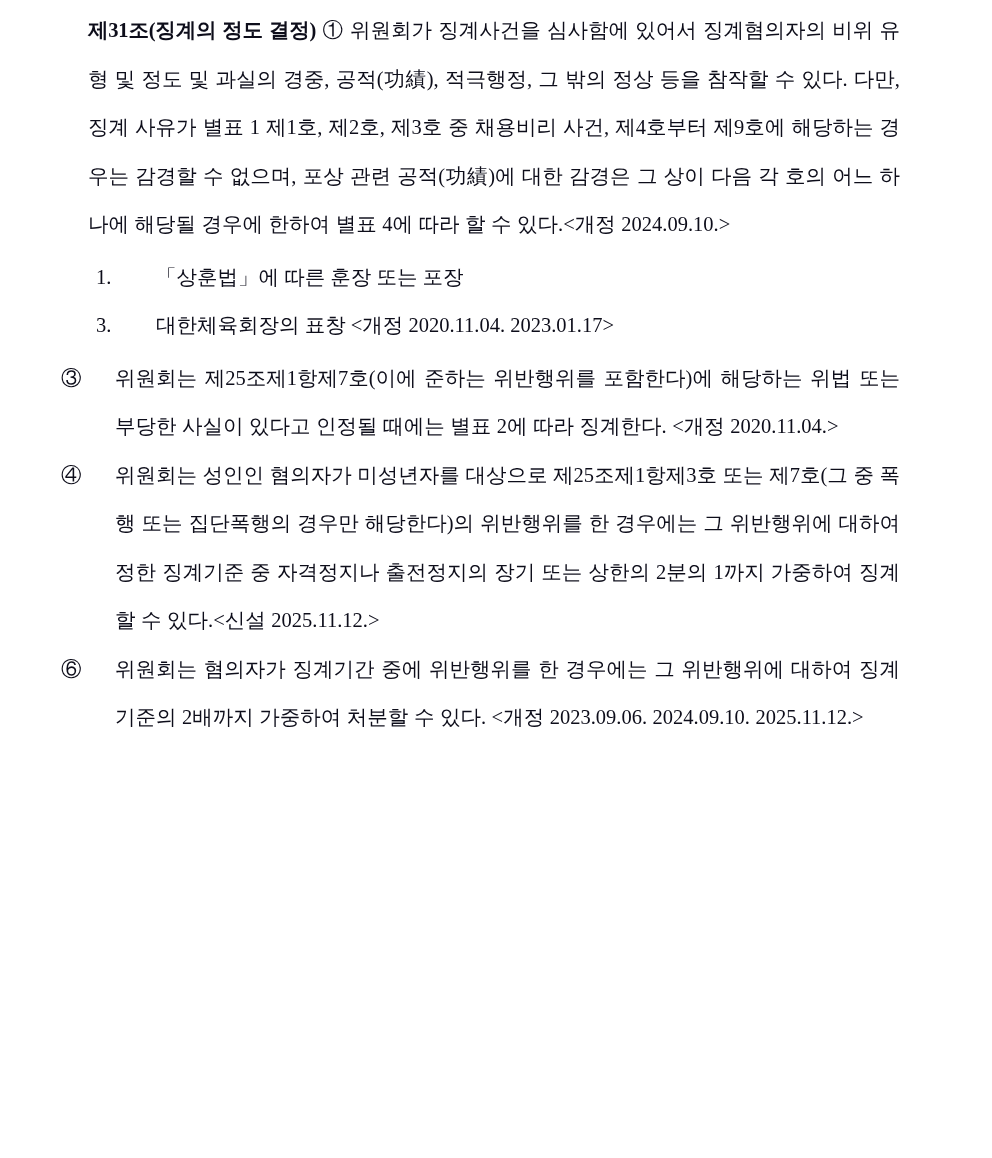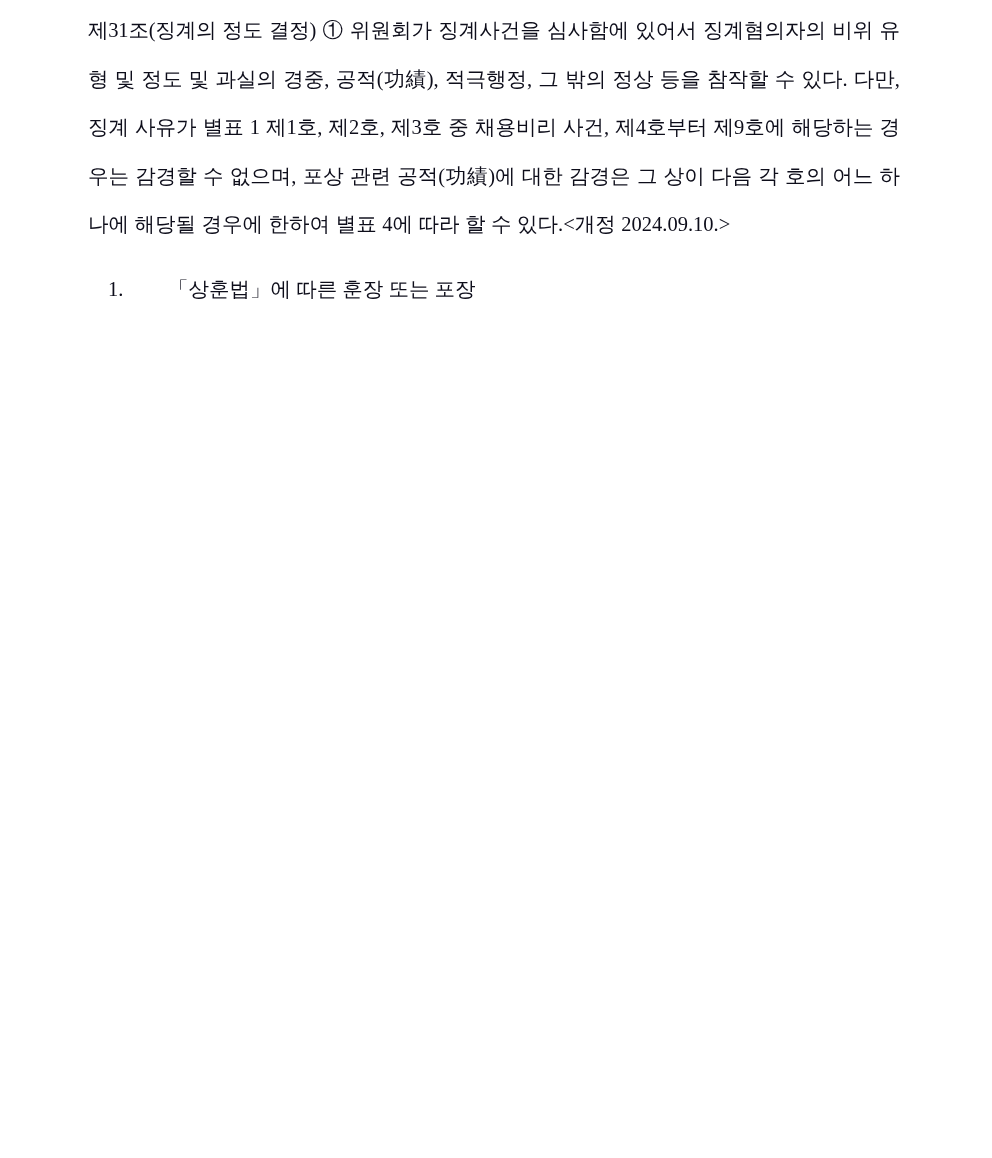--- a/index.html
+++ b/index.html
@@ -29,32 +29,32 @@
     line-height: 48.5px;
     text-align: justify;
     text-justify: inter-word;
     word-spacing: 0.02em;
     margin: 0;
   }
   .para-main {
     text-indent: 0;
   }
   .article-title {
-    font-weight: normal;
+    font-weight: bold;
     letter-spacing: -0.2px;
   }
   
   .para-hang {
     padding-left: 27px;
     text-indent: -27px;
   }
   
   .item-list {
     list-style: none;
-    margin: 16px;
+    margin: 4px;
     padding: 0;
   }
   .item {
     font-size: 20.5px;
     line-height: 48.5px;
     padding-left: 64px;
     text-indent: -30px;
     text-align: left;
     white-space: nowrap;
   }
@@ -76,21 +76,33 @@
     <p class="para para-main">
       <span class="article-title">제31조(징계의 정도 결정)</span>
       <span>①</span>
       <span>위원회가 징계사건을 심사함에 있어서 징계혐의자의 비위 유형 및 정도 및 과실의 경중, 공적(功績), 적극행정, 그 밖의 정상 등을 참작할 수 있다. 다만, 징계 사유가 별표 1 제1호, 제2호, 제3호 중 채용비리 사건, 제4호부터 제9호에 해당하는 경우는 감경할 수 없으며, 포상 관련 공적(功績)에 대한 감경은 그 상이 다음 각 호의 어느 하나에 해당될 경우에 한하여 별표 4에 따라 할 수 있다.&lt;개정 2024.09.10.&gt;</span>
     </p>
 
     <ol class="item-list">
       <li class="item">
         <span class="num">1.</span><span>「상훈법」에 따른 훈장 또는 포장</span>
       </li>
+      <li class="item">
+        <span class="num">3.</span><span>대한체육회장의 표창 &lt;개정 2020.11.04. 2023.01.17&gt;</span>
+      </li>
     </ol>
 
 
+    <p class="para para-hang">
+      <span class="circ">③</span><span>위원회는 제25조제1항제7호(이에 준하는 위반행위를 포함한다)에 해당하는 위법 또는 부당한 사실이 있다고 인정될 때에는 별표 2에 따라 징계한다. &lt;개정 2020.11.04.&gt;</span>
+    </p>
+
+    <p class="para para-hang">
+      <span class="circ">④</span><span>위원회는 성인인 혐의자가 미성년자를 대상으로 제25조제1항제3호 또는 제7호(그 중 폭행 또는 집단폭행의 경우만 해당한다)의 위반행위를 한 경우에는 그 위반행위에 대하여 정한 징계기준 중 자격정지나 출전정지의 장기 또는 상한의 2분의 1까지 가중하여 징계할 수 있다.&lt;신설 2025.11.12.&gt;</span>
+    </p>
 
 
-
+    <p class="para para-hang">
+      <span class="circ">⑥</span><span>위원회는 혐의자가 징계기간 중에 위반행위를 한 경우에는 그 위반행위에 대하여 징계기준의 2배까지 가중하여 처분할 수 있다. &lt;개정 2023.09.06. 2024.09.10. 2025.11.12.&gt;</span>
+    </p>
 
   </div>
 </div>
 
 </body></html>

